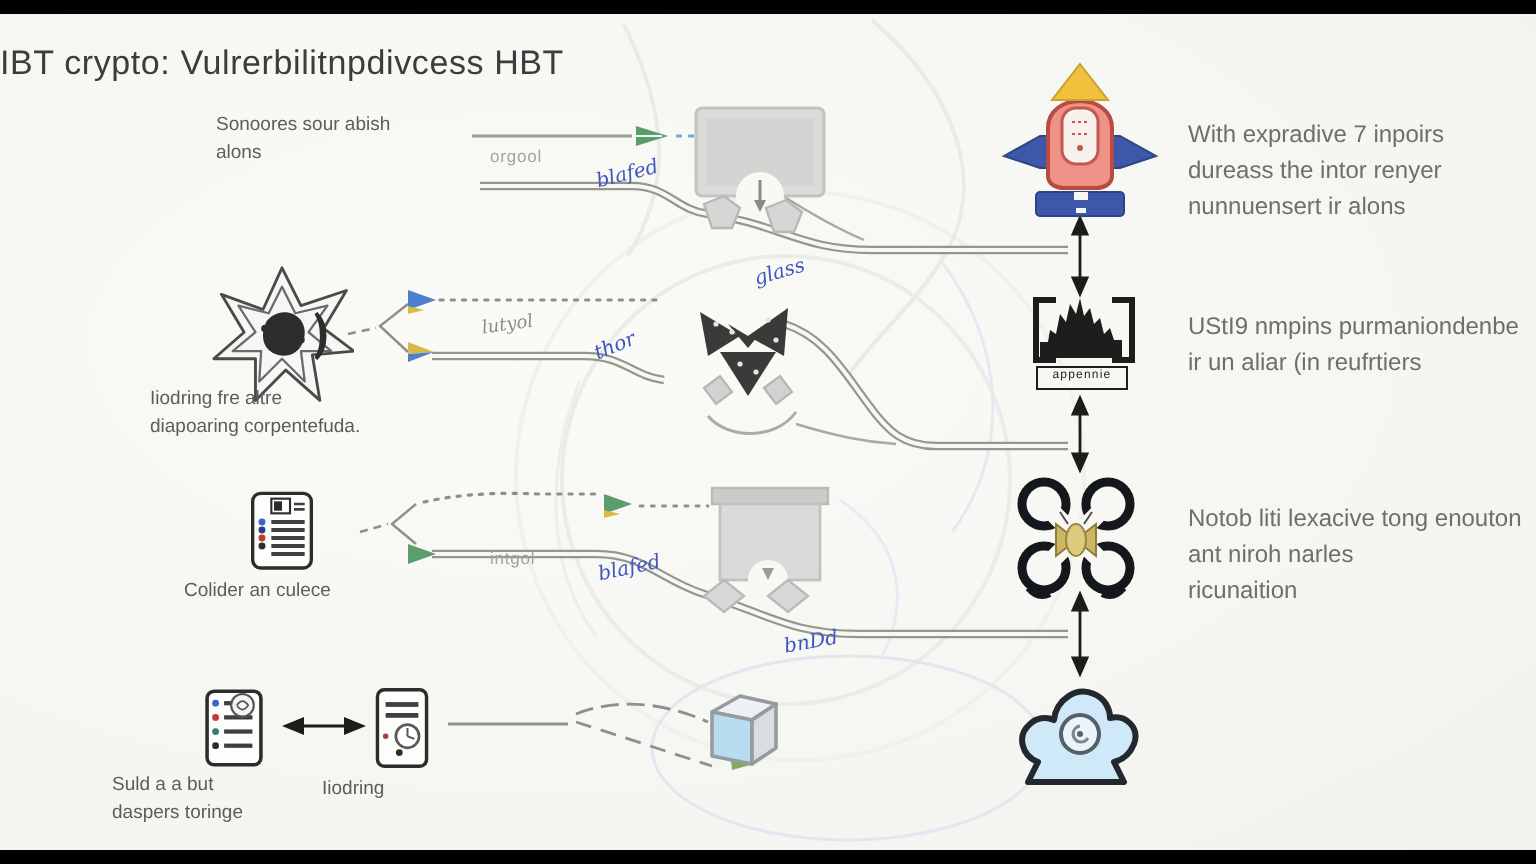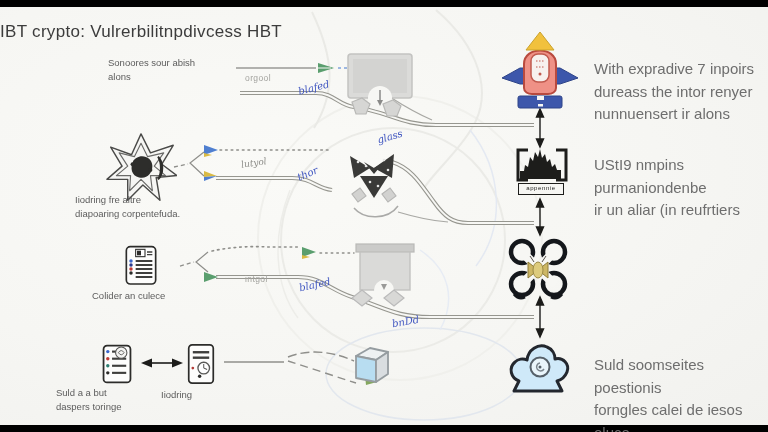--- a/index.html
+++ b/index.html
@@ -5,21 +5,21 @@
   html,body{margin:0;padding:0;background:#111;}
   .stage{position:relative;width:768px;height:432px;overflow:hidden;
     background:radial-gradient(ellipse at 35% 40%, #fafaf7 0%, #f6f6f3 55%, #f1f1ee 100%);
     font-family:"Liberation Sans", sans-serif;}
   .bar{position:absolute;left:0;width:768px;height:7px;background:#000;}
   .bar.top{top:0;} .bar.bottom{bottom:0;}
   .abs{position:absolute;}
   .title{font-size:17px;color:#3c3c3c;letter-spacing:.3px;font-weight:400;white-space:nowrap;}
   .lbl{font-size:9.5px;color:#5c5c5c;line-height:1.45;text-align:left;}
   .lbl .ln{display:block;}
-  .rtext{font-size:15px;color:#6e6e6e;line-height:1.5;white-space:pre-line;text-align:left;}
+  .rtext{font-size:12px;color:#6e6e6e;line-height:1.5;white-space:pre-line;text-align:left;}
   .tinylbl{font-size:8.5px;color:#a3a39f;letter-spacing:.4px;}
   .script{font-family:"DejaVu Serif", serif;font-style:italic;font-size:10px;color:#3f55c0;white-space:nowrap;}
   .script.gray{color:#8c8c88;font-size:9px;}
   .capbox{box-sizing:border-box;border:1.5px solid #1d1d1b;background:#f6f6f3;color:#1d1d1b;
     font-size:6px;letter-spacing:.6px;text-align:center;line-height:9px;height:12px;width:46px;overflow:hidden;}
   svg{display:block;}
   .layer1{z-index:1;} .layer2{z-index:2;} .layer3{z-index:3;}
 </style>
 </head>
 <body>
@@ -287,16 +287,17 @@
       <path d="M36,29 a4,4 0 1 0 4,6" fill="none" stroke="#7c868e" stroke-width="1.5"></path>
       <circle cx="36" cy="33" r="1.5" fill="#566069"></circle>
     </svg>
   </div>
 
   <div class="abs rtext layer3" style="left:594px;top:58px;width:168px;">With expradive 7 inpoirs
 dureass the intor renyer
 nunnuensert ir alons</div>
   <div class="abs rtext layer3" style="left:594px;top:154px;width:172px;">UStI9 nmpins purmaniondenbe
 ir un aliar (in reufrtiers</div>
-  <div class="abs rtext layer3" style="left:594px;top:354px;width:172px;">Suld soomseites poestionis
-forngles calei de iesos oluce</div>
+  <div class="abs rtext layer3" style="left:594px;top:250px;width:172px;">Notob liti lexacive tong enouton
+ant niroh narles
+ricunaition</div>
 
 </div>
 
 </body></html>

